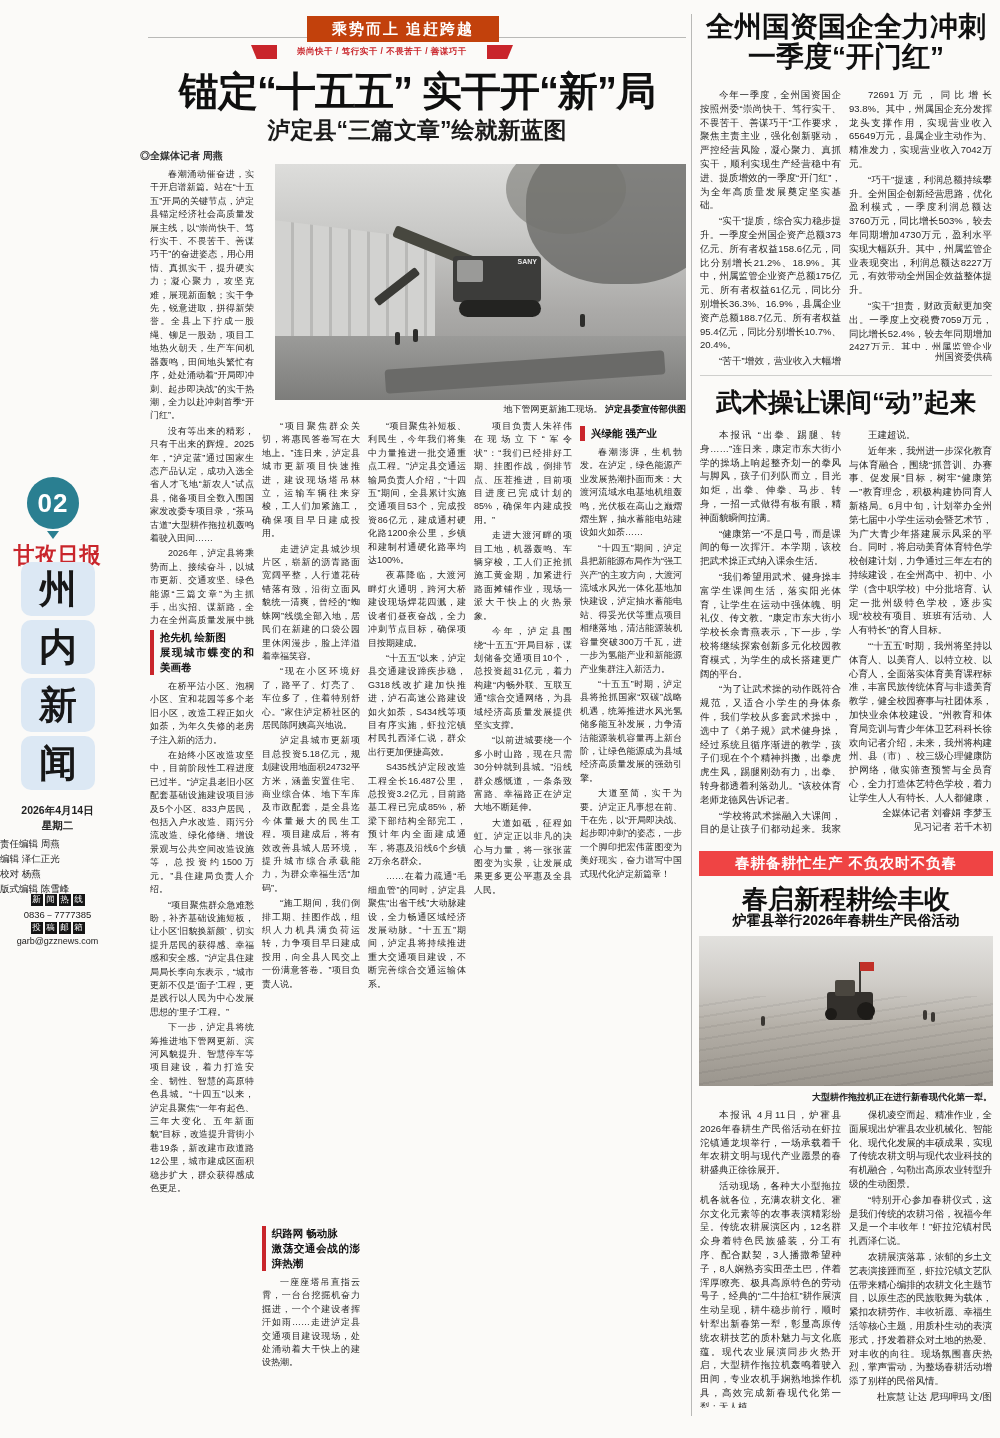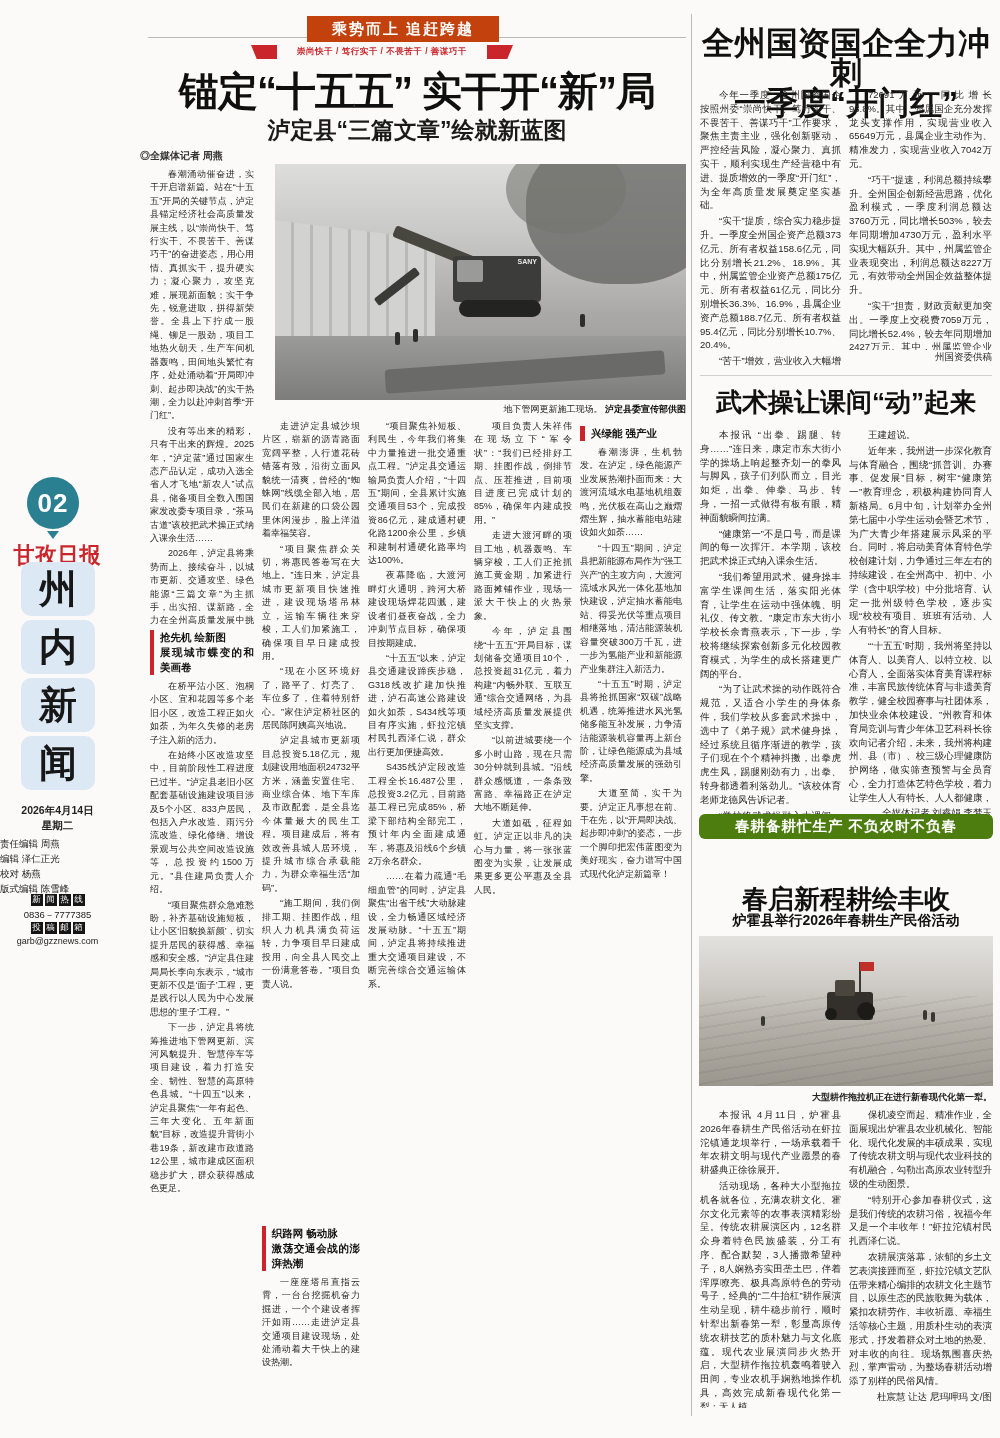--- a/index.html
+++ b/index.html
@@ -72,23 +72,23 @@
   .para{margin:0 0 2px 0;text-indent:2em;}
   .subhead{display:flex;align-items:center;margin:6px 0 5px 0;}
   .subhead .bar{width:5px;align-self:stretch;background:#c9252b;margin-right:6px;}
   .subhead .txt{font-size:10.5px;font-weight:bold;line-height:15px;color:#111;}
   
   .vrule{position:absolute;left:691px;top:14px;width:1px;height:1402px;background:#b9b9b7;}
   .r-head{position:absolute;left:698px;width:296px;text-align:center;font-weight:800;color:#101010;}
   .r-col{position:absolute;font-size:9.5px;line-height:13.8px;text-align:justify;color:#262626;overflow:hidden;}
   .tail{margin:0;text-align:right;}
   .hdiv{position:absolute;left:700px;width:292px;height:1px;background:#cfcfcd;}
-  .red-banner{position:absolute;left:699px;top:814px;width:294px;height:25px;background:#4d7c0f;color:#fff;
+  .red-banner{position:absolute;left:699px;top:851px;width:294px;height:25px;background:#ef4444;color:#fff;
           font-size:14.5px;font-weight:bold;letter-spacing:1px;display:flex;align-items:center;
-          justify-content:center;border-radius:6px;}
+          justify-content:center;}
   
   .photo2{position:absolute;left:699px;top:936px;width:294px;height:150px;overflow:hidden;
           background:linear-gradient(180deg,#e2e1de 0%,#cfccc7 32%,#b4afa7 60%,#9a958d 100%);}
   .soil{position:absolute;left:0;top:60px;width:100%;height:90px;
           background:repeating-linear-gradient(171deg,rgba(0,0,0,0) 0 9px,rgba(0,0,0,.05) 9px 11px);}
   .tractor{position:absolute;left:128px;top:56px;width:46px;height:28px;background:#33302c;border-radius:3px;}
   .tractor-cab{position:absolute;left:136px;top:44px;width:20px;height:16px;background:#4a463f;border-radius:2px;}
   .wheel{position:absolute;border-radius:50%;background:#1d1b18;}
   .flagpole{position:absolute;left:160px;top:26px;width:1.5px;height:30px;background:#3c3a36;}
   .flag{position:absolute;left:161px;top:26px;width:14px;height:9px;background:#c13028;}
@@ -166,21 +166,21 @@
   </div>
   <div class="cap1">
     <span>地下管网更新施工现场。</span>
     <b>泸定县委宣传部供图</b>
   </div>
 
   <div class="col" style="left:150px;top:168px;width:104px;height:1240px">
     <div class="colseg" style="height:456px">
 
     <p class="para">春潮涌动催奋进，实干开启谱新篇。站在“十五五”开局的关键节点，泸定县锚定经济社会高质量发展主线，以“崇尚快干、笃行实干、不畏苦干、善谋巧干”的奋进姿态，用心用情、真抓实干，提升硬实力；凝心聚力，攻坚克难，展现新面貌；实干争先，锐意进取，拼得新荣誉。全县上下拧成一股绳、铆足一股劲，项目工地热火朝天，生产车间机器轰鸣，田间地头繁忙有序，处处涌动着“开局即冲刺、起步即决战”的实干热潮，全力以赴冲刺首季“开门红”。</p>
-        <p class="para">没有等出来的精彩，只有干出来的辉煌。2025年，“泸定蓝”通过国家生态产品认定，成功入选全省人才飞地“新农人”试点县，储备项目全数入围国家发改委专项目录，“茶马古道”该校把武术操正式纳入课余生活……</p>
+        <p class="para">没有等出来的精彩，只有干出来的辉煌。2025年，“泸定蓝”通过国家生态产品认定，成功入选全省人才飞地“新农人”试点县，储备项目全数入围国家发改委专项目录，“茶马古道”大型耕作拖拉机轰鸣着驶入田间……</p>
         <p class="para">2026年，泸定县将乘势而上、接续奋斗，以城市更新、交通攻坚、绿色能源“三篇文章”为主抓手，出实招、谋新路，全力在全州高质量发展中挑大梁、走前列，奋力描绘县域经济社会发展新蓝图。</p>
       </div>
     <div class="subhead">
       <div class="bar"></div>
       <div class="txt">
         <div>抢先机 绘新图</div>
         <div>展现城市蝶变的和美画卷</div>
       </div>
     </div>
     <div class="colseg" style="height:734px">
@@ -188,22 +188,22 @@
         <p class="para">在桥平沽小区、泡桐小区、宜和花园等多个老旧小区，改造工程正如火如荼，为年久失修的老房子注入新的活力。</p>
         <p class="para">在始终小区改造攻坚中，目前阶段性工程进度已过半。“泸定县老旧小区配套基础设施建设项目涉及5个小区、833户居民，包括入户水改造、雨污分流改造、绿化修缮、增设景观与公共空间改造设施等，总投资约1500万元。”县住建局负责人介绍。</p>
         <p class="para">“项目聚焦群众急难愁盼，补齐基础设施短板，让小区‘旧貌换新颜’，切实提升居民的获得感、幸福感和安全感。”泸定县住建局局长李向东表示，“城市更新不仅是‘面子’工程，更是践行以人民为中心发展思想的‘里子’工程。”</p>
         <p class="para">下一步，泸定县将统筹推进地下管网更新、滨河风貌提升、智慧停车等项目建设，着力打造安全、韧性、智慧的高原特色县城。“十四五”以来，泸定县聚焦“一年有起色、三年大变化、五年新面貌”目标，改造提升背街小巷19条，新改建市政道路12公里，城市建成区面积稳步扩大，群众获得感成色更足。</p>
       </div>
   </div>
 
   <div class="col" style="left:262px;top:420px;width:98px;height:988px">
     <div class="colseg" style="height:800px">
 
-    <p class="para">走进泸定县城沙坝片区，崭新的沥青路面宽阔平整，人行道花砖错落有致，沿街立面风貌统一清爽，曾经的“蜘蛛网”线缆全部入地，居民们在新建的口袋公园里休闲漫步，脸上洋溢着幸福笑容。</p>
-        <p class="para">“项目聚焦群众关切，将惠民答卷写在大地上。”连日来，泸定县城市更新项目快速推进，建设现场塔吊林立，运输车辆往来穿梭，工人们加紧施工，确保项目早日建成投用。</p>
+    <p class="para">“项目聚焦群众关切，将惠民答卷写在大地上。”连日来，泸定县城市更新项目快速推进，建设现场塔吊林立，运输车辆往来穿梭，工人们加紧施工，确保项目早日建成投用。</p>
+        <p class="para">走进泸定县城沙坝片区，崭新的沥青路面宽阔平整，人行道花砖错落有致，沿街立面风貌统一清爽，曾经的“蜘蛛网”线缆全部入地，居民们在新建的口袋公园里休闲漫步，脸上洋溢着幸福笑容。</p>
         <p class="para">“现在小区环境好了，路平了、灯亮了、车位多了，住着特别舒心。”家住泸定桥社区的居民陈阿姨高兴地说。</p>
         <p class="para">泸定县城市更新项目总投资5.18亿元，规划建设用地面积24732平方米，涵盖安置住宅、商业综合体、地下车库及市政配套，是全县迄今体量最大的民生工程。项目建成后，将有效改善县城人居环境，提升城市综合承载能力，为群众幸福生活“加码”。</p>
         <p class="para">“施工期间，我们倒排工期、挂图作战，组织人力机具满负荷运转，力争项目早日建成投用，向全县人民交上一份满意答卷。”项目负责人说。</p>
       </div>
     <div class="subhead">
       <div class="bar"></div>
       <div class="txt">
         <div>织路网 畅动脉</div>
         <div>激荡交通会战的澎湃热潮</div>
       </div>
@@ -241,21 +241,21 @@
 
     <p class="para">春潮澎湃，生机勃发。在泸定，绿色能源产业发展热潮扑面而来：大渡河流域水电基地机组轰鸣，光伏板在高山之巅熠熠生辉，抽水蓄能电站建设如火如荼……</p>
         <p class="para">“十四五”期间，泸定县把新能源布局作为“强工兴产”的主攻方向，大渡河流域水风光一体化基地加快建设，泸定抽水蓄能电站、得妥光伏等重点项目相继落地，清洁能源装机容量突破300万千瓦，进一步为氢能产业和新能源产业集群注入新活力。</p>
         <p class="para">“十五五”时期，泸定县将抢抓国家“双碳”战略机遇，统筹推进水风光氢储多能互补发展，力争清洁能源装机容量再上新台阶，让绿色能源成为县域经济高质量发展的强劲引擎。</p>
         <p class="para">大道至简，实干为要。泸定正凡事想在前、干在先，以“开局即决战、起步即冲刺”的姿态，一步一个脚印把宏伟蓝图变为美好现实，奋力谱写中国式现代化泸定新篇章！</p>
       </div>
   </div>
 
   <div class="vrule"></div>
 
-  <div class="r-head" style="top:28px;font-size:32px;line-height:30px">
+  <div class="r-head" style="top:12px;font-size:28px;line-height:30px">
     <div>全州国资国企全力冲刺</div>
     <div>一季度“开门红”</div>
   </div>
   <div class="r-col colseg" style="left:700px;top:88px;width:141px;height:280px">
 
   <p class="para">今年一季度，全州国资国企按照州委“崇尚快干、笃行实干、不畏苦干、善谋巧干”工作要求，聚焦主责主业，强化创新驱动，严控经营风险，凝心聚力、真抓实干，顺利实现生产经营稳中有进、提质增效的一季度“开门红”，为全年高质量发展奠定坚实基础。</p>
       <p class="para">“实干”提质，综合实力稳步提升。一季度全州国企资产总额373亿元、所有者权益158.6亿元，同比分别增长21.2%、18.9%。其中，州属监管企业资产总额175亿元、所有者权益61亿元，同比分别增长36.3%、16.9%，县属企业资产总额188.7亿元、所有者权益95.4亿元，同比分别增长10.7%、20.4%。</p>
       <p class="para">“苦干”增效，营业收入大幅增长。全州国企锚定营收目标攻坚克难，一季度实现营业收入</p>
     </div>
   <div class="r-col" style="left:849px;top:88px;width:143px;height:280px">

